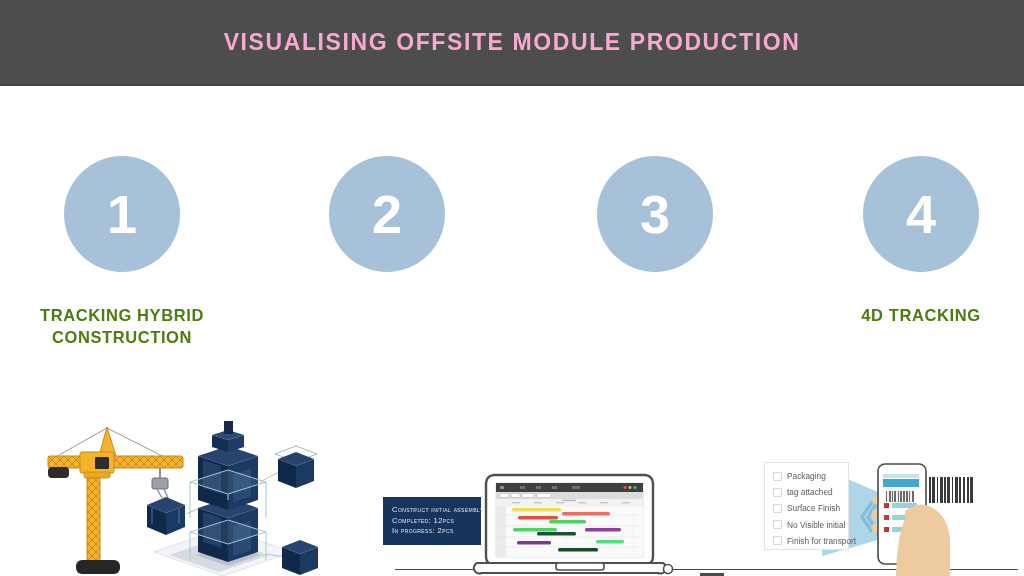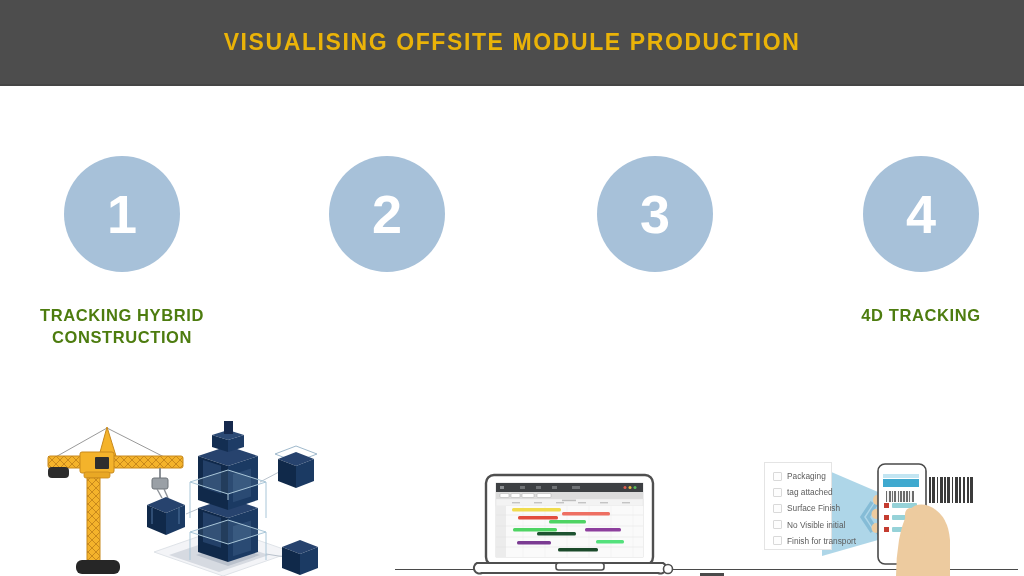--- a/index.html
+++ b/index.html
@@ -1,36 +1,36 @@
 <!DOCTYPE html>
 <html><head>
 <meta charset="utf-8">
 <style>
   html,body{margin:0;padding:0;background:#ffffff;}
   .slide{position:relative;width:1024px;height:576px;overflow:hidden;background:#ffffff;
          font-family:"Liberation Sans", sans-serif;}
   
   .titlebar{position:absolute;left:0;top:0;width:1024px;height:84px;background:#4d4d4d;
             border-bottom:2px solid #454545;display:flex;align-items:center;justify-content:center;}
-  .titlebar h1{margin:4px;color:#eab308;font-size:23px;font-weight:700;letter-spacing:1.6px;}
+  .titlebar h1{margin:4px;color:#f9a8d4;font-size:23px;font-weight:700;letter-spacing:1.6px;}
   
   .step{position:absolute;top:156px;width:240px;text-align:center;}
   .step .circle{width:116px;height:116px;border-radius:50%;background:#a7c1d9;margin:0 auto;
                 display:flex;align-items:center;justify-content:center;}
   .step .circle span{color:#ffffff;font-size:54px;font-weight:700;}
   .step .label{margin:32px auto 0;color:#4d7c0f;font-size:16.5px;font-weight:700;
                letter-spacing:.6px;line-height:22px;}
   .step .label.narrow{max-width:195px;}
   
   .progress-panel{position:absolute;left:383px;top:497px;width:98px;height:48px;background:#16355d;
                   box-sizing:border-box;padding:8px 8px 0 9px;}
   .progress-panel div{color:#dfe8f2;font-size:7.6px;line-height:10.5px;font-variant:small-caps;
                       letter-spacing:.4px;white-space:nowrap;}
   
-  .checklist{position:absolute;left:764px;top:462px;width:68px;height:88px;background:#ffffff;
+  .checklist{position:absolute;left:764px;top:462px;width:85px;height:88px;background:#ffffff;
              border:1px solid #e4e4e4;box-sizing:border-box;padding:8px 0 0 8px;}
   .check-item{display:flex;align-items:center;margin-bottom:6.2px;}
   .check-item .box{width:7px;height:7px;border:1px solid #d9d9d9;background:#fdfdfd;border-radius:1px;
                    margin-right:5px;flex:none;}
   .check-item .txt{font-size:8.3px;color:#5c5c5c;white-space:nowrap;}
   
   .barcode-large{position:absolute;left:929px;top:477px;width:45px;height:26px;
     background:repeating-linear-gradient(90deg,#3b3b3b 0 1.6px,#ffffff 1.6px 3.2px,#3b3b3b 3.2px 6px,#ffffff 6px 7.6px);}
   .barcode-mini{position:absolute;left:886px;top:491px;width:28px;height:11px;
     background:repeating-linear-gradient(90deg,#6b6b6b 0 1.2px,#f4f4f4 1.2px 2.6px,#6b6b6b 2.6px 4.6px,#f4f4f4 4.6px 5.8px);}
@@ -238,20 +238,25 @@
         </g>
     </g>
 
     <g>
       <path d="M477,563 h186 a5,5 0 0 1 -5,10 h-176 a5,5 0 0 1 -5,-10 z" fill="#ffffff" stroke="#4f4f4f" stroke-width="2"></path>
       <rect x="556" y="563" width="48" height="7" rx="2.5" fill="#ffffff" stroke="#4f4f4f" stroke-width="1.6"></rect>
       <circle cx="668" cy="569" r="4.5" fill="#ffffff" stroke="#4f4f4f" stroke-width="1.6"></circle>
     </g>
   </svg>
 
+  <div class="progress-panel">
+    <div>Construct initial assembly</div>
+    <div>Completed: 12pcs</div>
+    <div>In progress: 2pcs</div>
+  </div>
 
   <svg style="left:740px;top:440px" width="284" height="136" viewBox="740 440 284 136">
 
     <polygon points="822,468 878,492 878,540 822,556" fill="#a5d2e6" opacity="0.9"></polygon>
     <g stroke="#7fb8d4" stroke-width="3.5" fill="none" opacity="0.85">
       <path d="M872,502 L862,517 L872,532"></path>
       <path d="M880,498 L868,517 L880,536"></path>
     </g>
 
     <g fill="#edcb9f">

